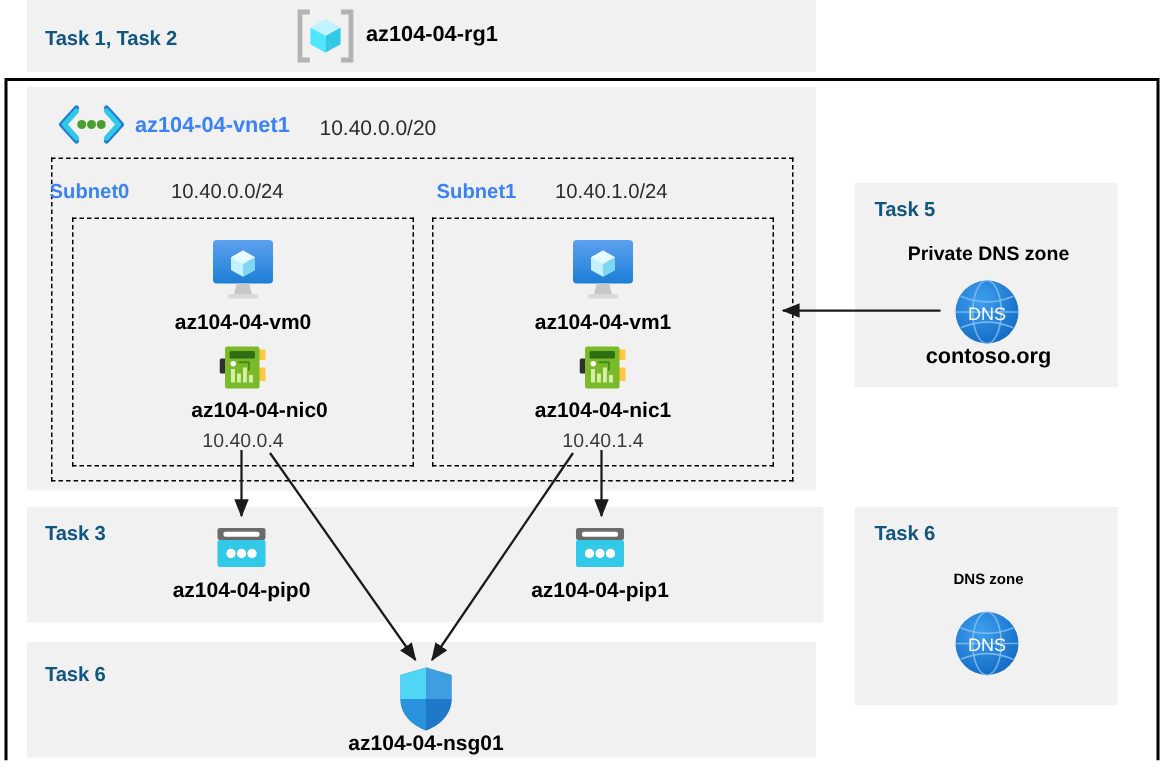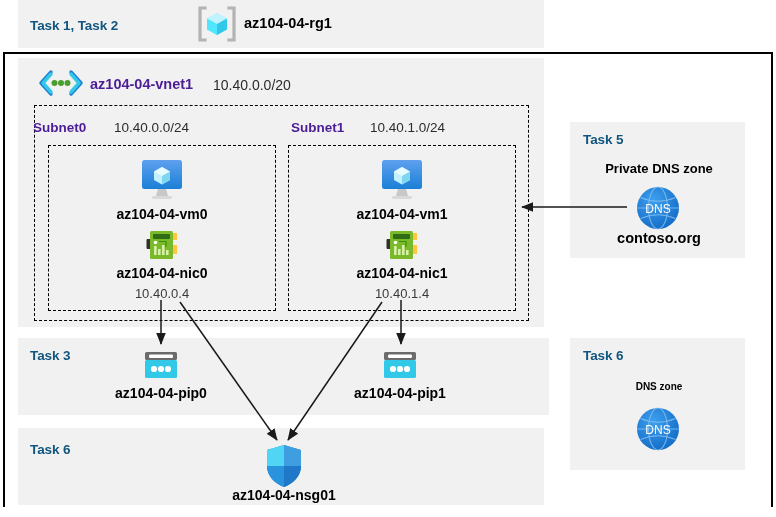--- a/index.html
+++ b/index.html
@@ -33,21 +33,21 @@
   .dashed{
     position:absolute;
     box-sizing:border-box;
     border:1.6px dashed #000000;
     background:transparent;
   }
   .label-bold{
     position:absolute;
     font-weight:bold;
     font-size:13.5px;
-    color:#4c1d95;
+    color:#3b82f6;
     white-space:nowrap;
   }
   .label-plain{
     position:absolute;
     font-size:13.5px;
     color:#2b2b2b;
     font-weight:normal;
     white-space:nowrap;
   }
   .res-title{
@@ -172,21 +172,21 @@
       <rect x="8" y="5" width="17" height="5" rx="1" fill="#2f6d15"></rect>
       <rect x="9" y="17" width="2.6" height="9" fill="#d7f0a8"></rect>
       <rect x="13" y="20" width="2.6" height="6" fill="#d7f0a8"></rect>
       <rect x="17" y="16" width="2.6" height="10" fill="#d7f0a8"></rect>
       <rect x="21" y="21" width="2.6" height="5" fill="#d7f0a8"></rect>
       <circle cx="10.5" cy="13.5" r="1.8" fill="#ffffff"></circle>
       <path d="M14 12.5 L21 12.5 L21 18" fill="none" stroke="#3f8f12" stroke-width="1.2"></path>
     </svg>
   </div>
 
-  <div class="res-title center-text" style="left:162px;top:265px;">az104-04-nic0</div>
+  <div class="res-title center-text" style="left:173px;top:265px;">az104-04-nic0</div>
   <div class="res-sub center-text" style="left:162px;top:286px;">10.40.0.4</div>
 
   <div class="label-bold" style="left:291px;top:120px;">Subnet1</div>
   <div class="label-plain" style="left:370px;top:120px;text-align:center;">10.40.1.0/24</div>
 
   <div class="dashed" style="left:288px;top:145px;width:228px;height:166px;"></div>
 
   <div class="icon vm-icon" style="left:380px;top:159px;">
     <svg viewBox="0 0 44 42" width="44" height="42">
       <defs>

